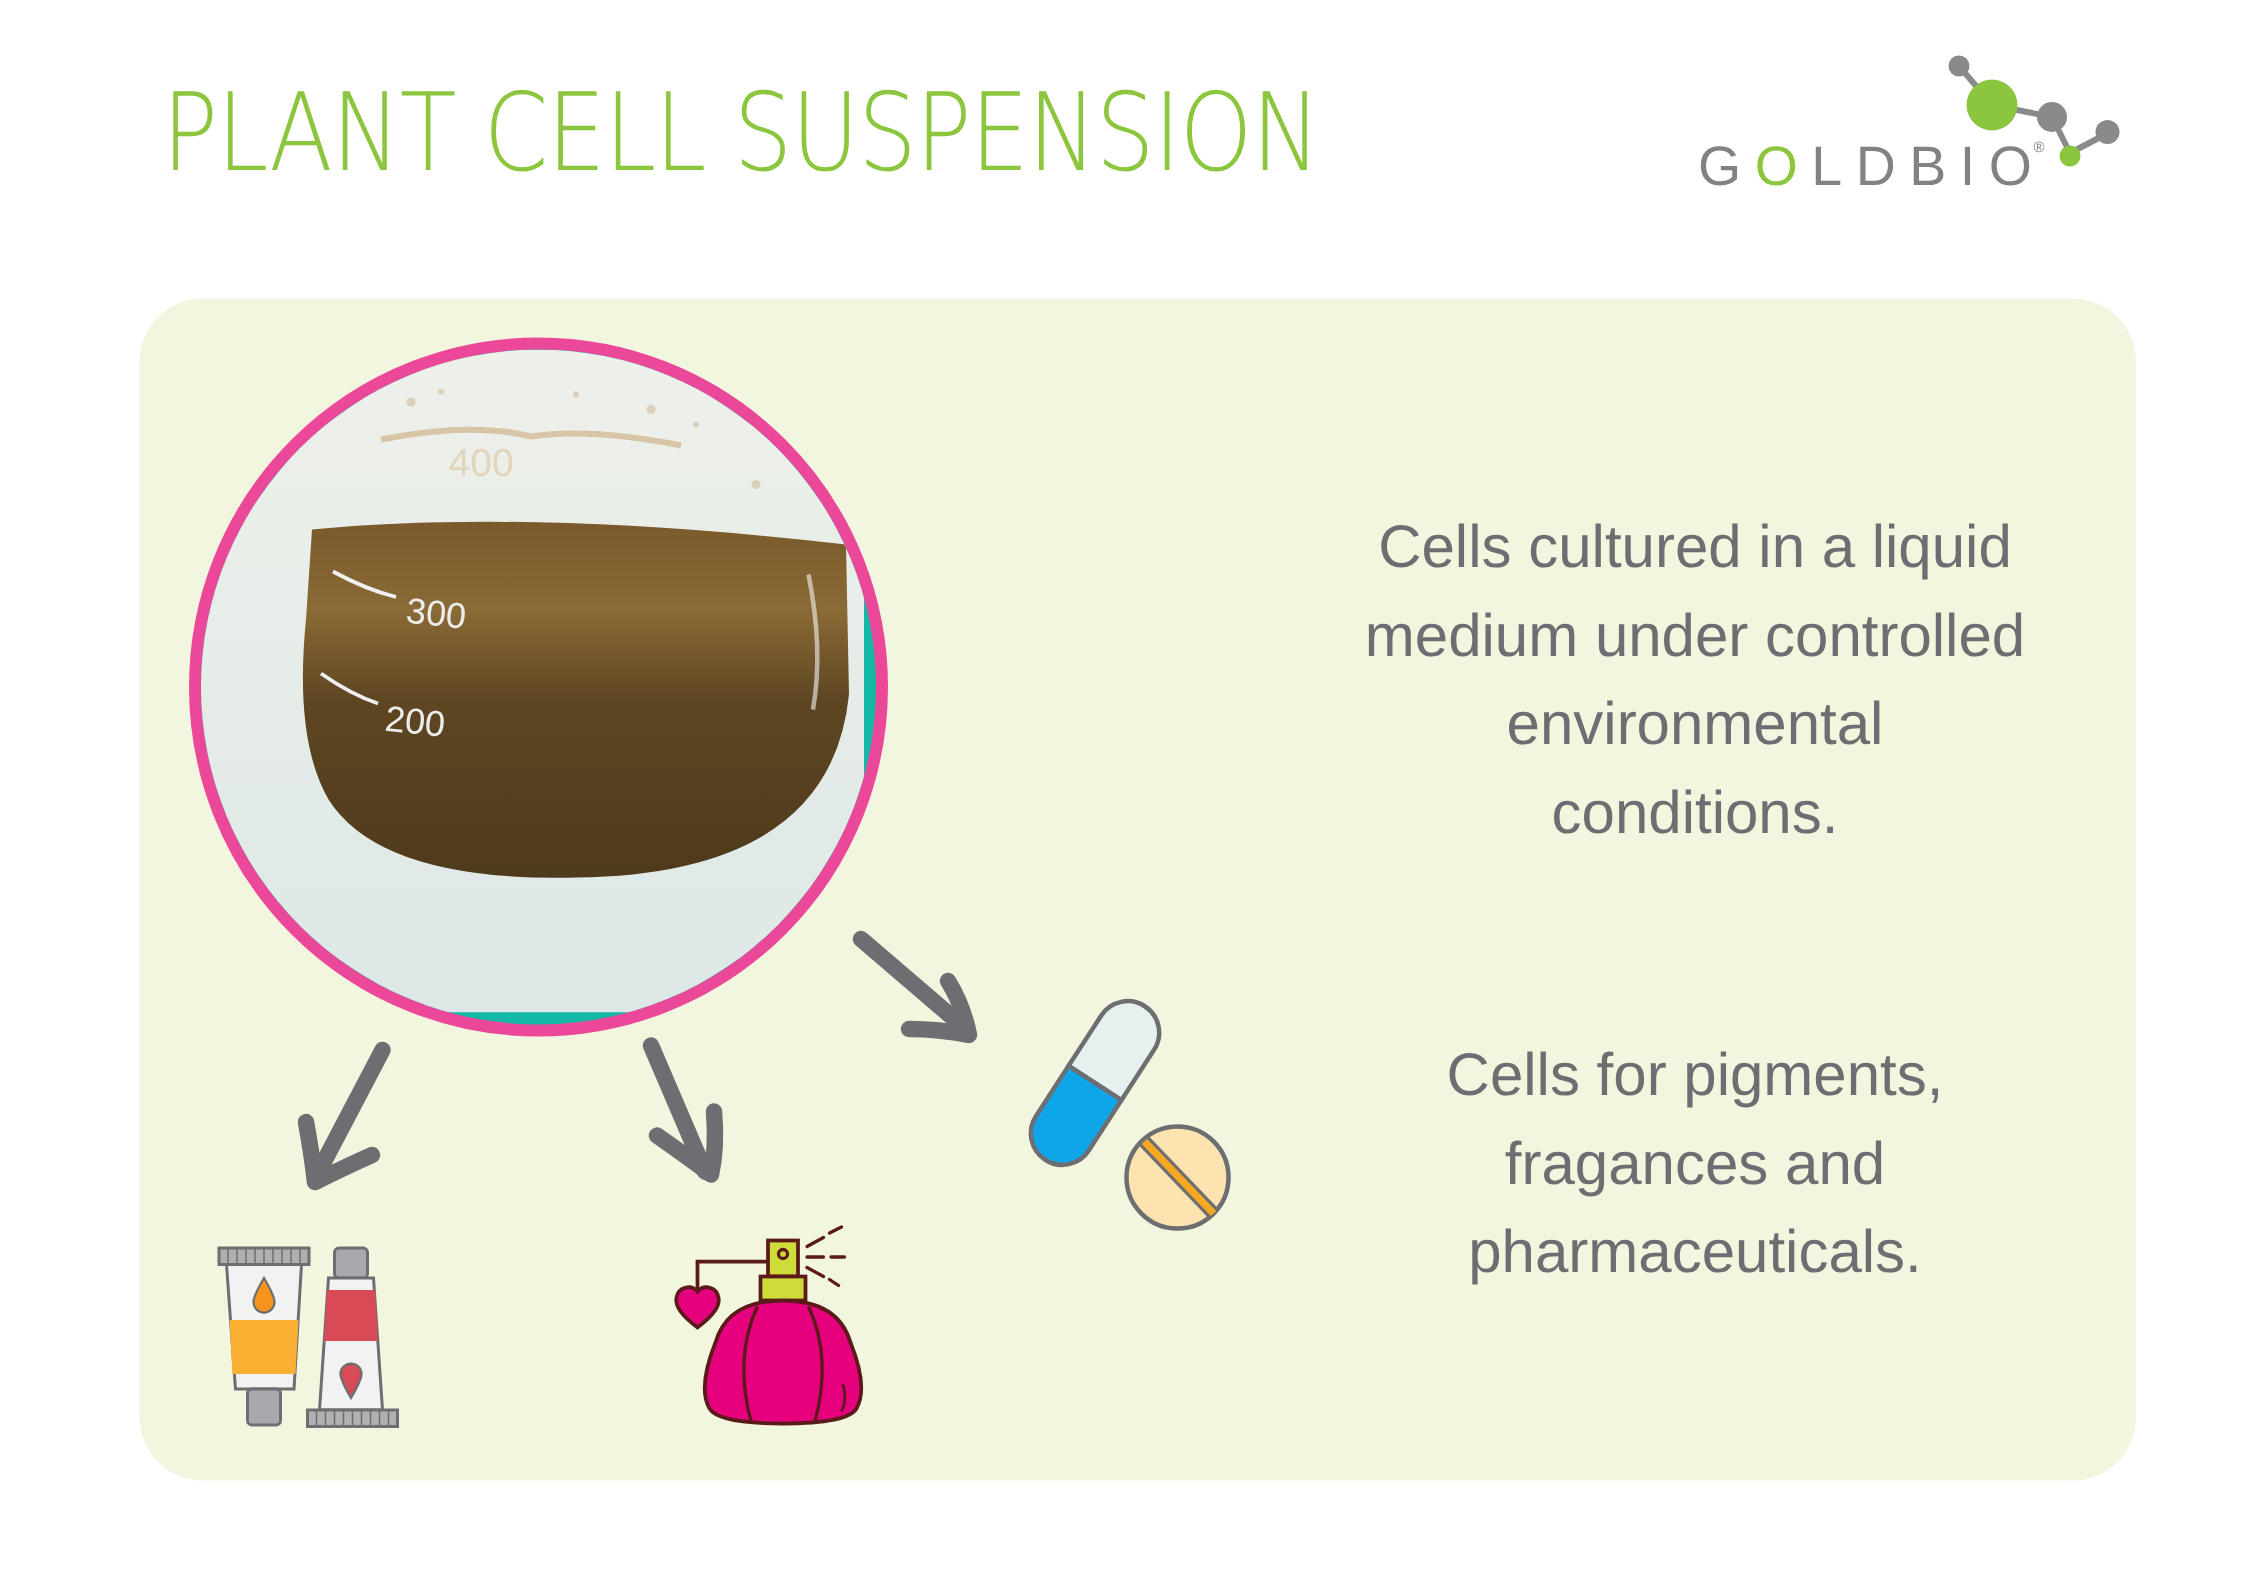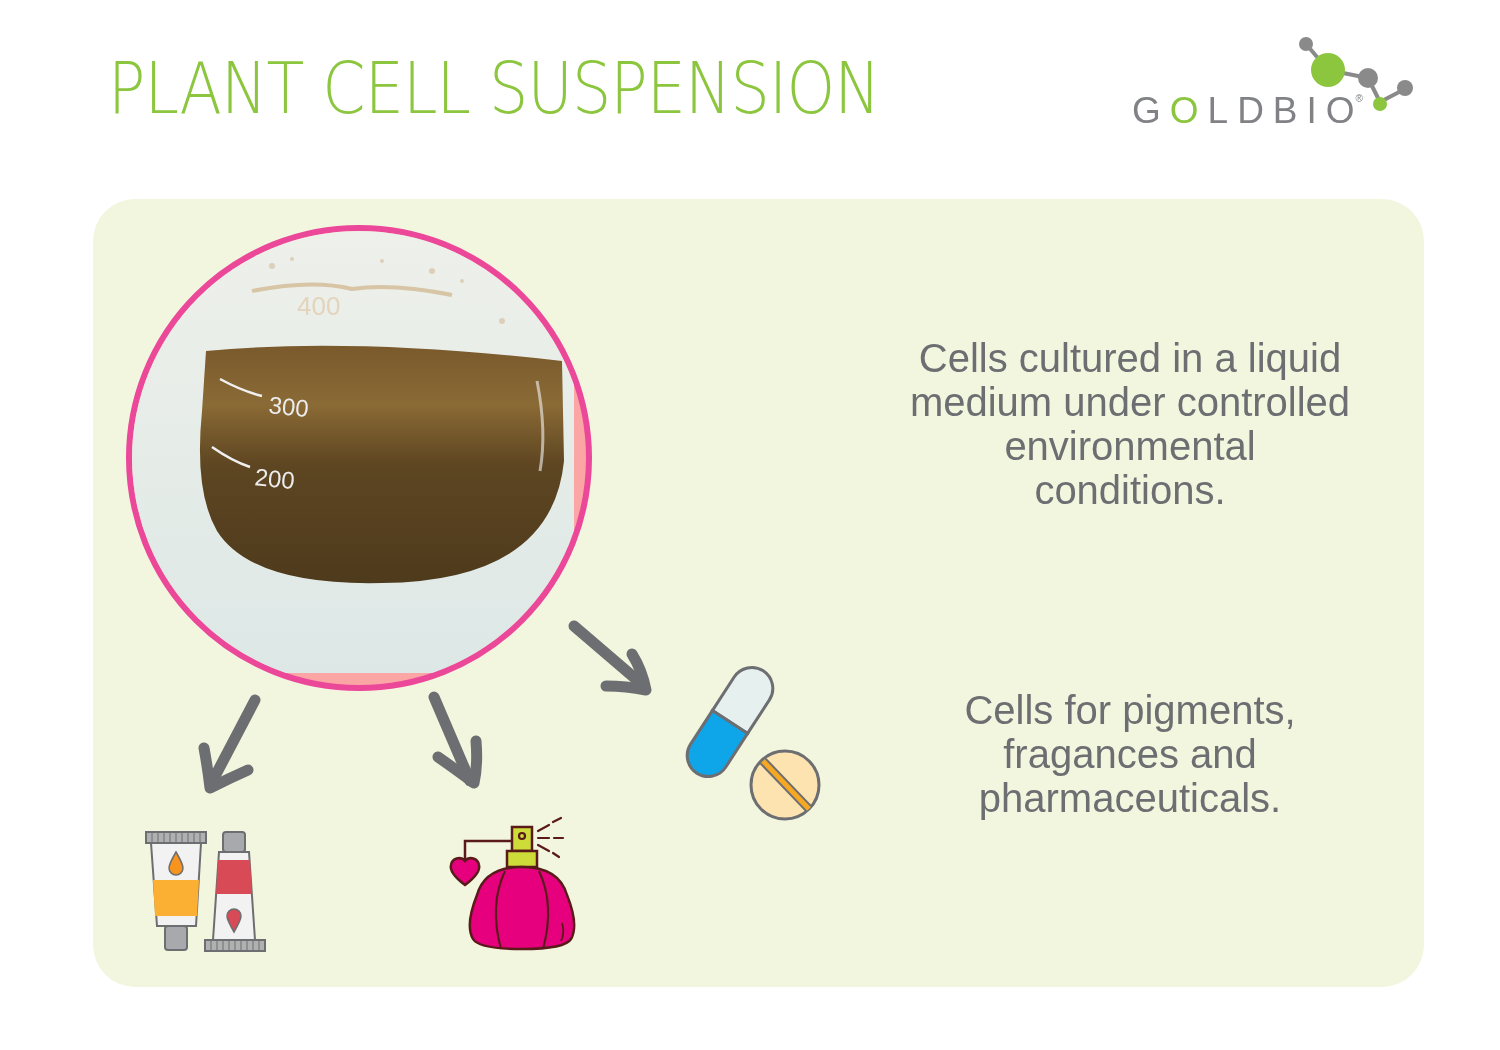--- a/index.html
+++ b/index.html
@@ -4,23 +4,23 @@
 <style>
   html, body { margin:0; padding:0; }
   body { width:1500px; height:1050px; background:#ffffff; position:relative; overflow:hidden; font-family:"Liberation Sans", sans-serif; }
   .title { position:absolute; left:108px; top:52px; font-family:"DejaVu Sans", sans-serif; font-weight:200; font-size:72px; letter-spacing:-1px; color:#8cc63f; line-height:1; white-space:nowrap; transform:scaleX(0.86); transform-origin:left top; }
   .logo { position:absolute; left:1128px; top:34px; width:290px; height:100px; }
   .logo-text { position:absolute; left:4px; top:58px; font-family:"Liberation Sans", sans-serif; font-size:37px; letter-spacing:9px; color:#808285; line-height:1; }
   .logo-text .o { color:#8cc63f; }
   .logo-text .reg { font-size:10px; letter-spacing:0; vertical-align:top; position:relative; top:2px; left:-8px; }
   .logo svg { position:absolute; left:0; top:0; }
   .panel { position:absolute; left:93px; top:199px; width:1331px; height:788px; background:#f2f6df; border-radius:42px; }
-  .flask { position:absolute; left:126px; top:225px; width:466px; height:466px; border-radius:50%; box-sizing:border-box; border:6px solid #ec4899; overflow:hidden; background:#fca5a5; }
+  .flask { position:absolute; left:126px; top:225px; width:466px; height:466px; border-radius:50%; box-sizing:border-box; border:8px solid #ec4899; overflow:hidden; background:#14b8a6; }
   .flask svg { position:absolute; left:0; top:0; }
-  .desc { position:absolute; color:#6d6e71; font-family:"Liberation Sans", sans-serif; font-size:40px; line-height:44px; text-align:center; }
+  .desc { position:absolute; color:#6d6e71; font-family:"Liberation Sans", sans-serif; font-size:40px; line-height:59px; text-align:center; }
   .desc1 { left:905px; top:336px; width:450px; }
   .desc2 { left:905px; top:688px; width:450px; }
   .abs { position:absolute; }
 </style>
 </head>
 <body>
 
 <div class="title">PLANT CELL SUSPENSION</div>
 
 <div class="logo">

